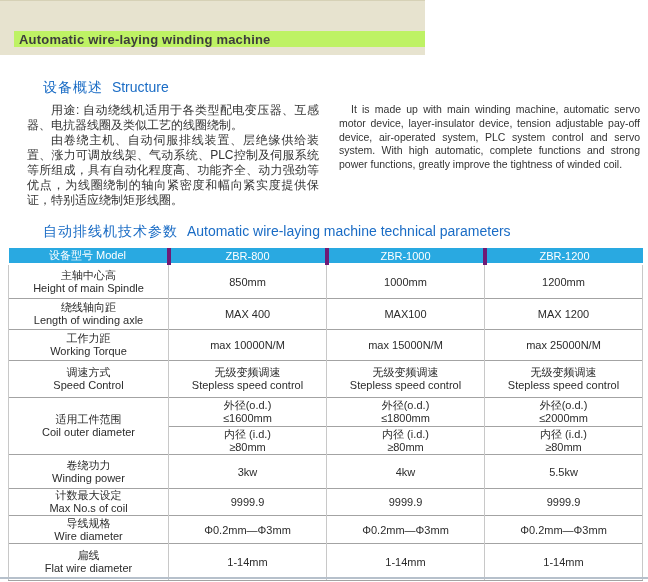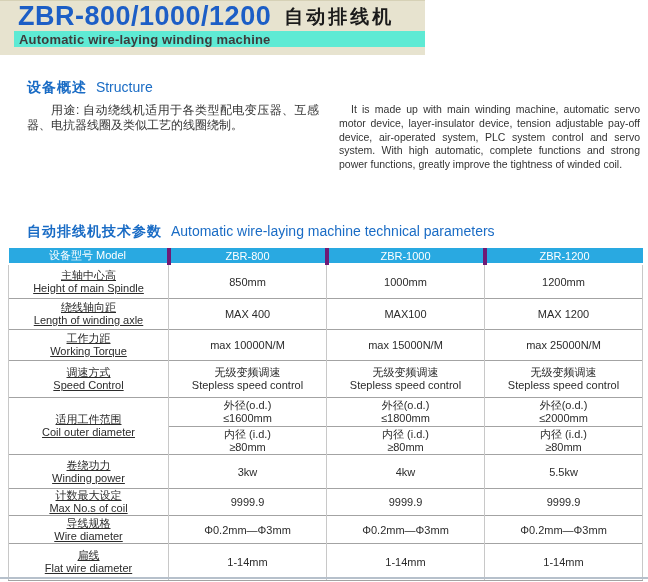--- a/index.html
+++ b/index.html
@@ -7,28 +7,28 @@
     width:648px; height:582px; background:#ffffff; position:relative; overflow:hidden;
     font-family:"Liberation Sans","DejaVu Sans",sans-serif;
     -webkit-font-smoothing:antialiased;
   }
 
   
   .header-band { position:relative; width:425px; height:55px; background:#e7e3cf; border-top:1px solid #d6d1b6; box-sizing:border-box; }
   .title-line { position:absolute; top:1px; left:18px; white-space:nowrap; line-height:29px; }
   .model-title { color:#1c5ec6; font-size:27px; font-weight:bold; letter-spacing:.5px; }
   .model-title-cn { color:#1b1b1b; font-size:19px; font-weight:bold; margin-left:13px; letter-spacing:3px; vertical-align:2px; }
-  .subtitle-strip { position:absolute; left:14px; top:30px; width:411px; height:16px; background:#5eead4; line-height:16px; padding-left:5px; box-sizing:border-box; }
+  .subtitle-strip { position:absolute; left:14px; top:30px; width:411px; height:16px; background:#bef264; line-height:16px; padding-left:5px; box-sizing:border-box; }
   .subtitle-strip span { font-size:13px; font-weight:bold; color:#3c3c3c; letter-spacing:.2px; }
 
   
   .section { padding-left:27px; padding-right:8px; }
   .sec1 { margin-top:24px; }
   .sec-heading { margin:0; font-size:14px; color:#1a6cc5; line-height:17px; }
-  .sec-heading .cn { font-weight:bold; letter-spacing:1px; }
+  .sec-heading .cn { font-weight:normal; letter-spacing:1px;margin-left:16px; }
   .sec-heading .en { font-weight:normal; margin-left:5px; }
 
   .cols { display:flex; margin-top:7px; height:112px; overflow:hidden; }
   .col-cn { width:292px; }
   .col-en { width:301px; margin-left:20px; }
   .cols p { margin:0; text-align:justify; }
   .col-cn p { font-size:12px; line-height:15px; color:#333; text-indent:2em; }
   .col-en p { font-size:10.5px; line-height:13.8px; color:#333; text-indent:12px; }
 
   .sec2 { margin-top:8px; }
@@ -39,52 +39,50 @@
     background:#29a9e1; color:#fff; font-size:11px; font-weight:normal;
     height:15px; padding:0; text-align:center; border:none; border-bottom:2px solid #ffffff;
   }
   table.params th + th { border-left:4px solid #701a75; }
   table.params td {
     padding:0; font-size:11px; color:#2b2b2b; text-align:center; vertical-align:middle;
     border-left:1px solid #c8c8c8; border-right:1px solid #c8c8c8; border-top:1px solid #a3a3a3;
   }
   table.params tr.first-row td { border-top:none; }
   table.params tbody tr:last-child td { border-bottom:1px solid #a3a3a3; }
-  td.lbl { text-align:left; padding-left:10px;text-decoration:underline; }
+  td.lbl { text-align:left; padding-left:10px; }
   td.lbl .lc { line-height:13px; }
   td.lbl .le { line-height:13px; }
   .two-line div { line-height:13px; }
   tr.h33 td{height:33px} tr.h30 td{height:30px} tr.h36 td{height:36px}
   tr.h28 td{height:28px} tr.h27 td{height:27px} tr.h26 td{height:26px}
 
   
   .bottom-rule { position:absolute; left:0; bottom:3px; width:648px; height:2px; background:#b6c0cb; }
 </style>
 </head>
 <body>
 
 <div>
 
   <div class="header-band">
-    <div class="title-line">
-      <span class="model-title">ZBR-800/1000/1200</span><span class="model-title-cn">自动排线机</span>
-    </div>
     <div class="subtitle-strip">
       <span>Automatic wire-laying winding machine</span>
     </div>
   </div>
 
   <div class="section sec1">
     <h2 class="sec-heading">
       <span class="cn">设备概述</span>
       <span class="en">Structure</span>
     </h2>
     <div class="cols">
       <div class="col-cn">
         <p>用途: 自动绕线机适用于各类型配电变压器、互感器、电抗器线圈及类似工艺的线圈绕制。</p>
+        <p>由卷绕主机、自动伺服排线装置、层绝缘供给装置、涨力可调放线架、气动系统、PLC控制及伺服系统等所组成，具有自动化程度高、功能齐全、动力强劲等优点，为线圈绕制的轴向紧密度和幅向紧实度提供保证，特别适应绕制矩形线圈。</p>
       </div>
       <div class="col-en">
         <p>It is made up with main winding machine, automatic servo motor device, layer-insulator device, tension adjustable pay-off device, air-operated system, PLC system control and servo system. With high automatic, complete functions and strong power functions, greatly improve the tightness of winded coil.</p>
       </div>
     </div>
   </div>
 
   <div class="section sec2">
     <h2 class="sec-heading">
       <span class="cn">自动排线机技术参数</span>

